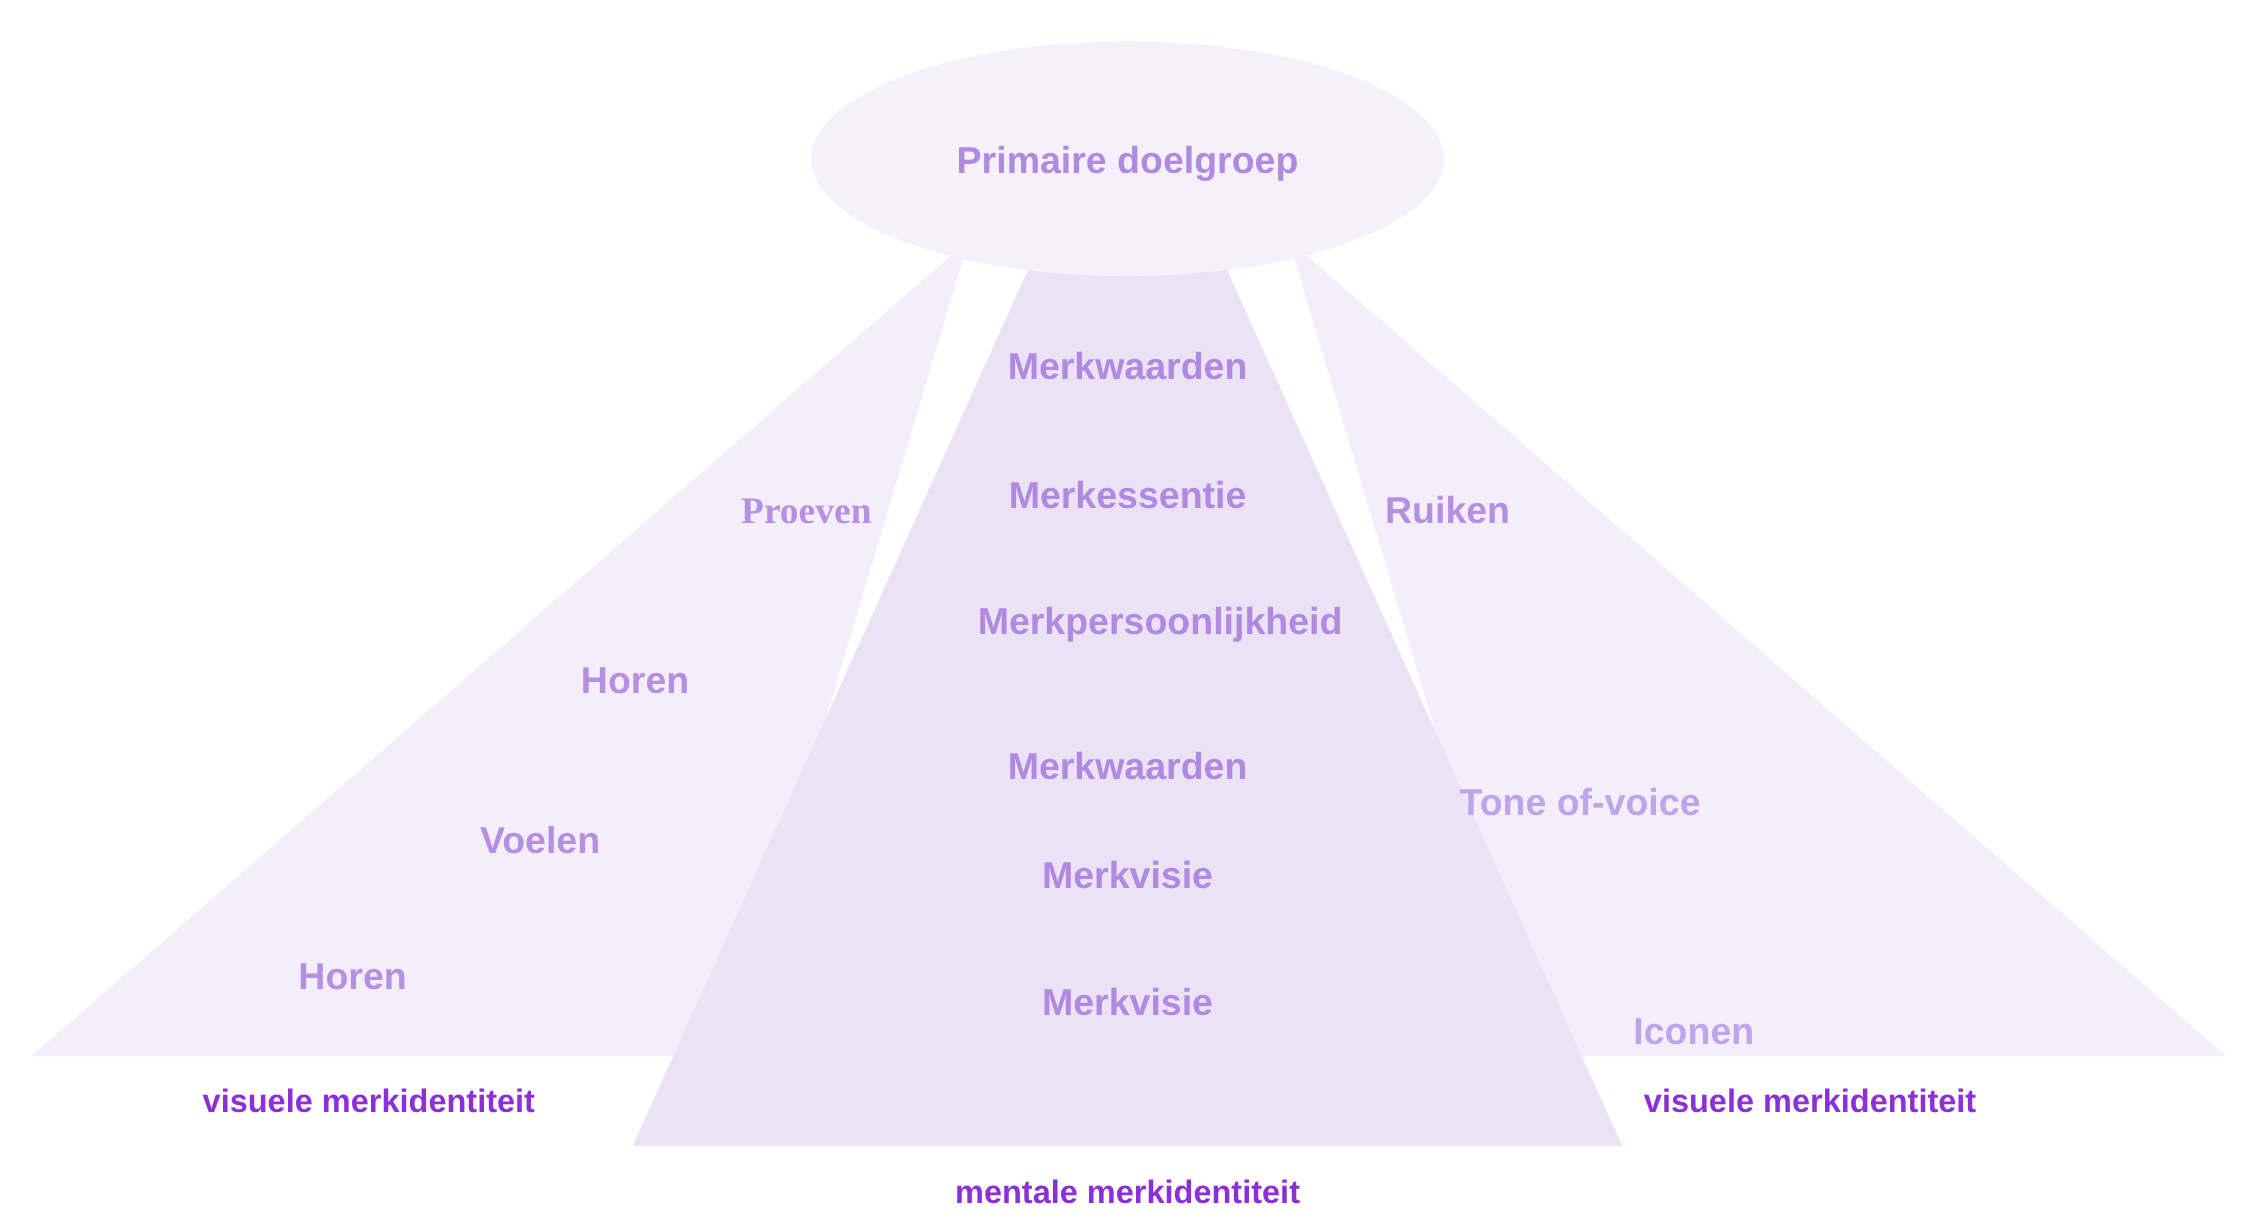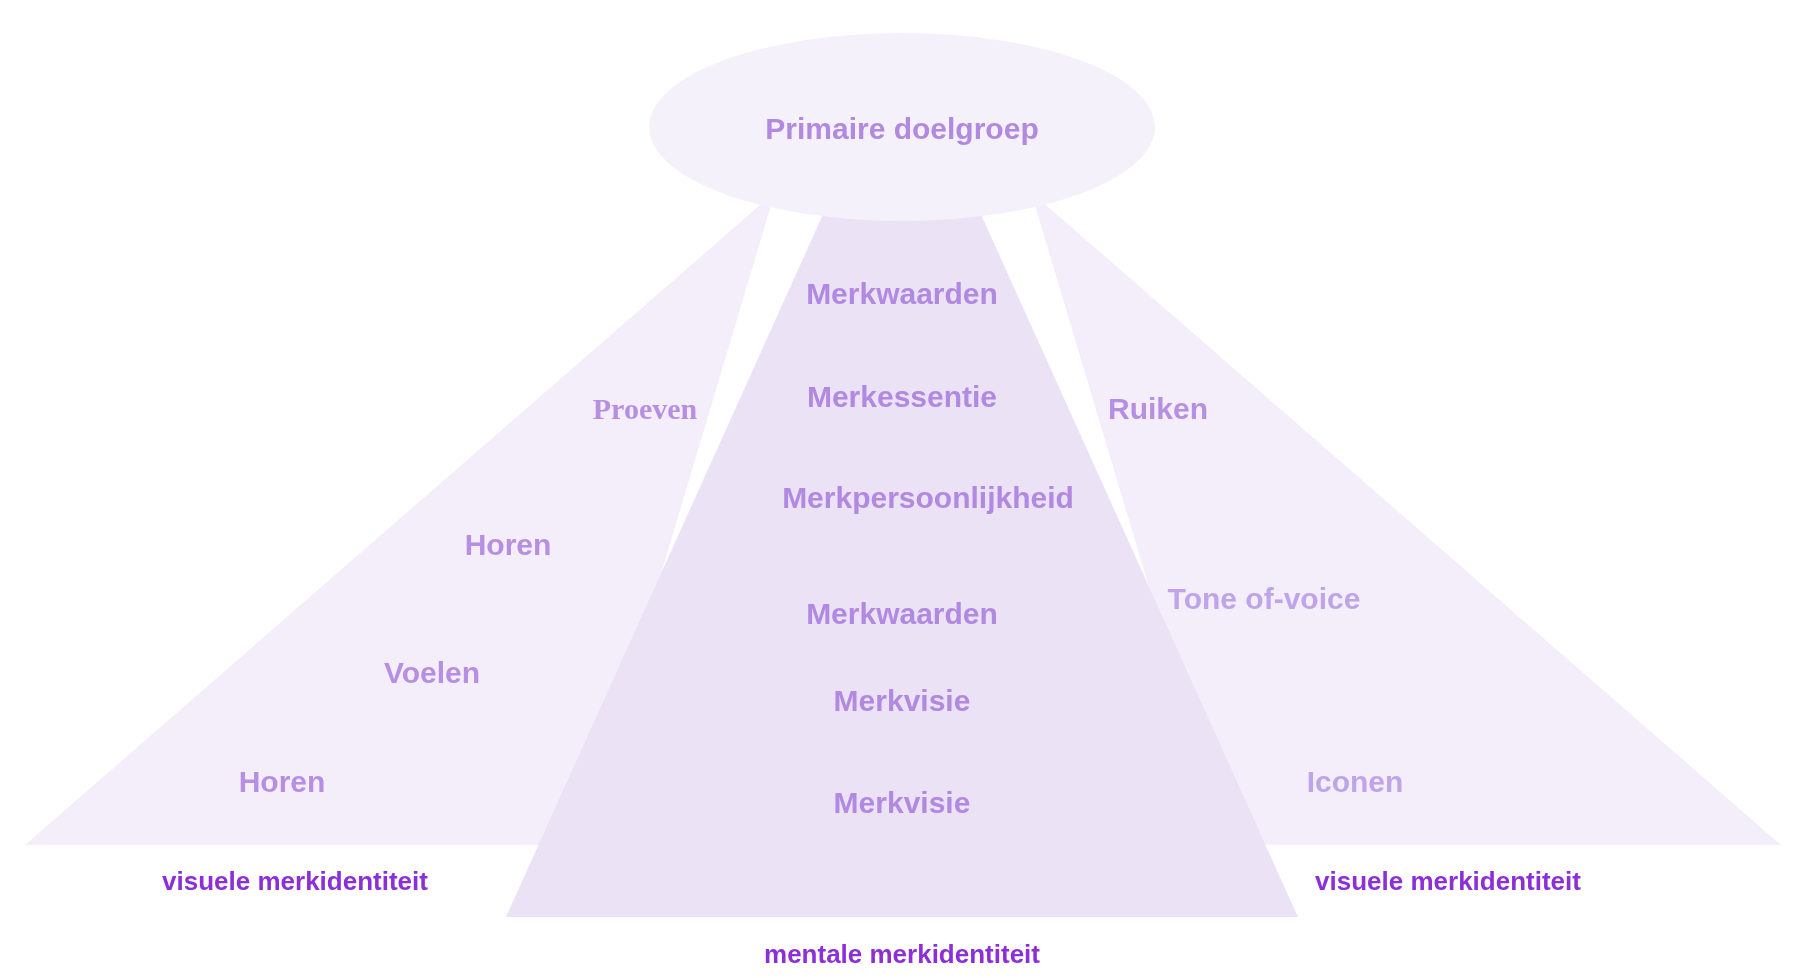--- a/index.html
+++ b/index.html
@@ -28,21 +28,21 @@
   .lbl {
     position: absolute;
     transform: translate(-50%, -50%);
     white-space: nowrap;
     font-weight: 700;
     font-size: 30px;
     color: var(--label, #b189e0);
     user-select: none;
   }
   .lbl.wing { color: var(--labelWing, #b78fe2); }
-  .lbl.wing-light { color: var(--labelWingLight, #c0a4e9); }
+  .lbl.wing-light { color: var(--labelWingLight, #c0a4e9); margin-top: 44px; }
   .lbl.caption {
     font-size: 26px;
     color: var(--caption, #8c2fd9);
   }
 </style>
 </head>
 <body>
 
 <div class="stage">
 

